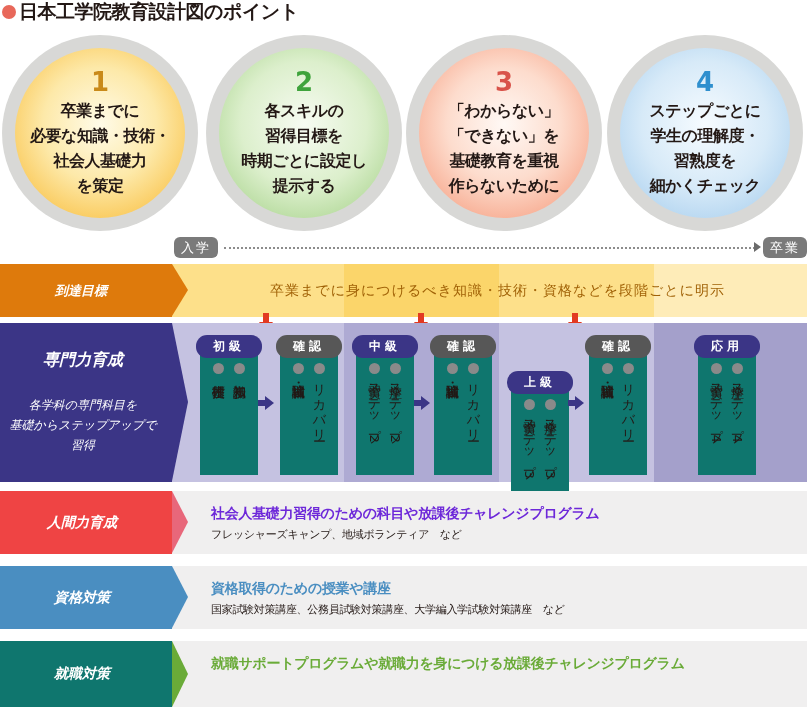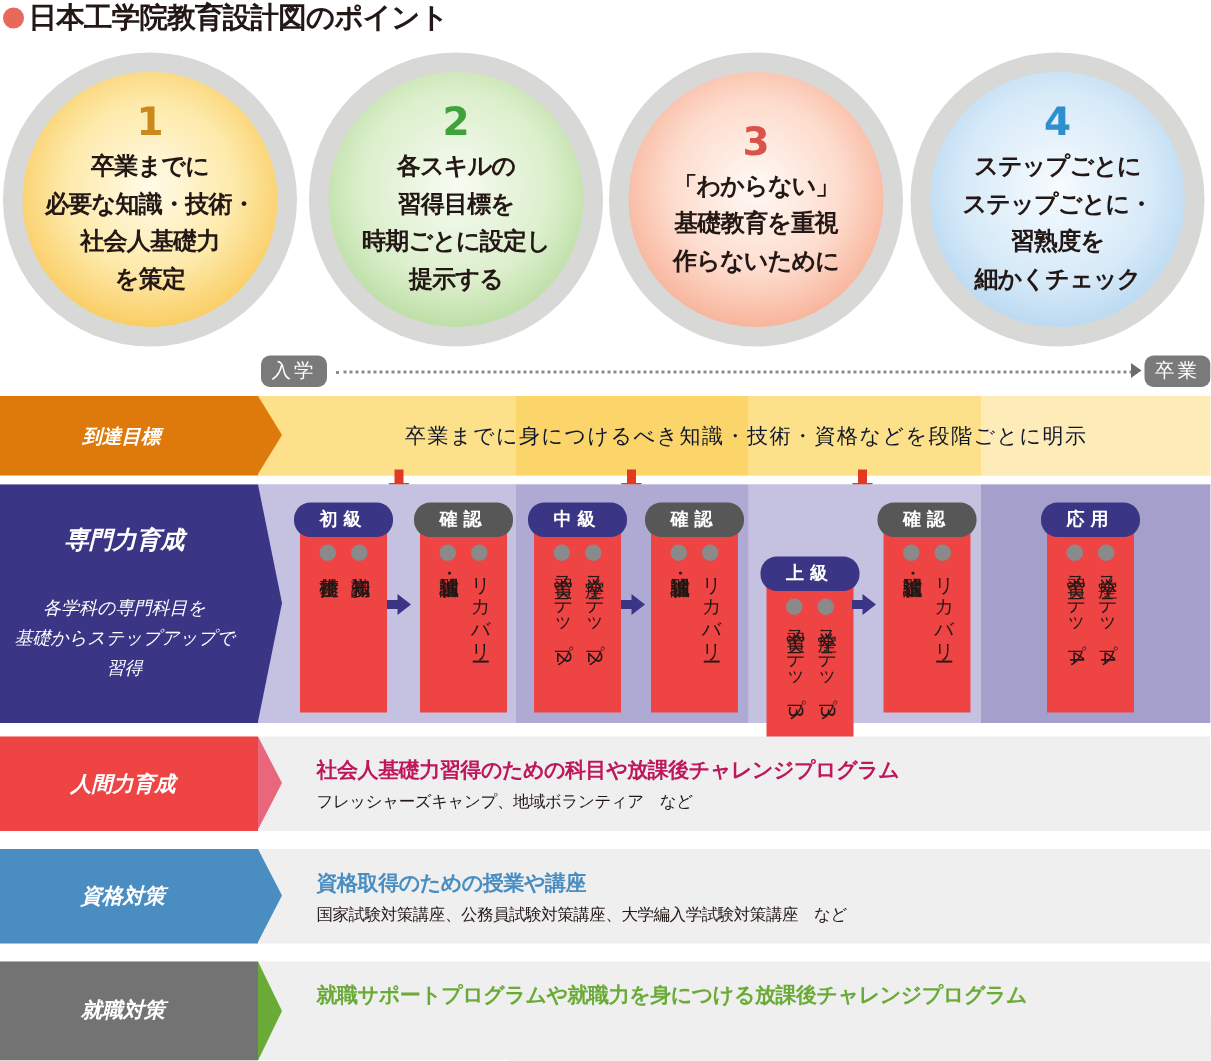--- a/index.html
+++ b/index.html
@@ -29,35 +29,35 @@
 
   .row { position: absolute; left: 0; width: 807px; }
   .row-label { position: absolute; left: 0; top: 0; height: 100%; color: #fff; font-weight: bold; display: flex; align-items: center; justify-content: center; font-style: italic; }
   .row-label .chev { position: absolute; right: -16px; top: 0; width: 0; height: 0; border-top-style: solid; border-bottom-style: solid; border-left-style: solid; border-top-color: transparent; border-bottom-color: transparent; }
 
   
   .goal { top: 264px; height: 53px; background: #fde8a3; }
   .goal-seg { position: absolute; top: 0; height: 53px; }
   .goal .row-label { width: 172px; background: #de7a0c; font-size: 13px; padding-right: 10px; }
   .goal .row-label .chev { right: -16px; border-top-width: 26.5px; border-bottom-width: 26.5px; border-left-width: 16px; border-left-color: #de7a0c; }
-  .goal-text { position: absolute; left: 188px; right: 0; top: 0; height: 53px; display: flex; align-items: center; justify-content: center; font-size: 14px; letter-spacing: 1px; color: #0f172a; }
+  .goal-text { position: absolute; left: 188px; right: 0; top: 0; height: 53px; display: flex; align-items: center; justify-content: center; font-size: 14px; letter-spacing: 1px; color: #a16207; }
 
   .red-arrow { position: absolute; width: 14px; height: 20px; }
   .red-arrow .shaft { position: absolute; left: 4px; top: 0; width: 6px; height: 10px; background: #e23a22; }
   .red-arrow .head { position: absolute; left: 0; top: 9px; width: 0; height: 0; border-left: 7px solid transparent; border-right: 7px solid transparent; border-top: 9px solid #e23a22; }
 
   
   .skill { top: 323px; height: 159px; background: #c3c0e0; }
   .skill .row-label { width: 172px; background: #3b3586; flex-direction: column; padding-right: 6px; }
   .skill .row-label .chev { border-top-width: 79.5px; border-bottom-width: 79.5px; border-left-width: 16px; border-left-color: #3b3586; }
   .skill-title { font-size: 16px; margin-bottom: 24px; }
   .skill-desc { font-size: 12px; font-weight: normal; line-height: 20px; text-align: center; }
   .skill-bg { position: absolute; top: 0; height: 159px; }
 
-  .step-card { position: absolute; top: 15px; width: 58px; height: 137px; background: #ef4444; }
+  .step-card { position: absolute; top: 15px; width: 58px; height: 137px; background: #0f766e; }
   .step-head { position: absolute; top: -3px; left: -4px; width: 66px; height: 23px; border-radius: 11px; color: #fff; font-size: 12px; font-weight: bold; text-align: center; line-height: 23px; letter-spacing: 4px; }
   .step-head.lv { background: #3b3586; }
   .step-head.ck { background: #575757; }
   .step-cols { position: absolute; top: 25px; left: 0; width: 58px; display: flex; flex-direction: row-reverse; justify-content: center; gap: 6px; }
   .step-col { display: flex; flex-direction: column; align-items: center; }
   .bullet { width: 11px; height: 11px; border-radius: 50%; background: #8a8a8a; margin-bottom: 1px; }
   .vtext { writing-mode: vertical-rl; font-size: 13px; line-height: 15px; color: #231815; letter-spacing: 0px; }
   .step-arrow { position: absolute; top: 73px; width: 16px; height: 14px; }
   .step-arrow .shaft { position: absolute; left: 0; top: 4px; width: 8px; height: 6px; background: #3b3586; }
   .step-arrow .head { position: absolute; left: 7px; top: 0; width: 0; height: 0; border-top: 7px solid transparent; border-bottom: 7px solid transparent; border-left: 9px solid #3b3586; }
@@ -65,29 +65,29 @@
   
   .lower { height: 63px; background: #f0efef; }
   .lower .row-label { width: 172px; font-size: 14px; padding-right: 8px; }
   .lower .row-label .chev { border-top-width: 31.5px; border-bottom-width: 31.5px; border-left-width: 16px; }
   .lower-main { position: absolute; left: 211px; top: 14px; font-size: 14px; font-weight: bold; letter-spacing: -0.3px; }
   .lower-sub { position: absolute; left: 211px; top: 36px; font-size: 11px; color: #231815; letter-spacing: -0.3px; }
 
   .human { top: 491px; }
   .human .row-label { background: #ef4444; }
   .human .row-label .chev { border-left-color: #e8677a; }
-  .human .lower-main { color: #be185d; }
+  .human .lower-main { color: #6d28d9; }
 
   .qual { top: 566px; }
   .qual .row-label { background: #4a8ec1; }
   .qual .row-label .chev { border-left-color: #4a8ec1; }
   .qual .lower-main { color: #4a8ec1; }
 
   .career { top: 641px; height: 66px; }
-  .career .row-label { background: #737373; justify-content: center; }
+  .career .row-label { background: #0f766e; justify-content: center; }
   .career .row-label .chev { border-left-color: #6aab38; border-top-width: 33px; border-bottom-width: 33px; }
   .career .lower-main { color: #6aab38; }
 </style>
 </head>
 <body>
 
 <div class="title">
   <span class="dot"></span>
   <span>日本工学院教育設計図のポイント</span>
 </div>
@@ -108,29 +108,30 @@
       <div class="circle-line">各スキルの</div>
       <div class="circle-line">習得目標を</div>
       <div class="circle-line">時期ごとに設定し</div>
       <div class="circle-line">提示する</div>
     </div>
   </div>
   <div class="circle-outer c3">
     <div class="circle-inner">
       <div class="circle-num">3</div>
       <div class="circle-line">「わからない」</div>
+      <div class="circle-line">「できない」を</div>
       <div class="circle-line">基礎教育を重視</div>
       <div class="circle-line">作らないために</div>
     </div>
   </div>
   <div class="circle-outer c4">
     <div class="circle-inner">
       <div class="circle-num">4</div>
       <div class="circle-line">ステップごとに</div>
-      <div class="circle-line">ステップごとに・</div>
+      <div class="circle-line">学生の理解度・</div>
       <div class="circle-line">習熟度を</div>
       <div class="circle-line">細かくチェック</div>
     </div>
   </div>
 </div>
 
 <div class="timeline">
   <span class="tl-badge tl-start">入学</span>
   <div class="tl-line"></div>
   <div class="tl-arrow"></div>

